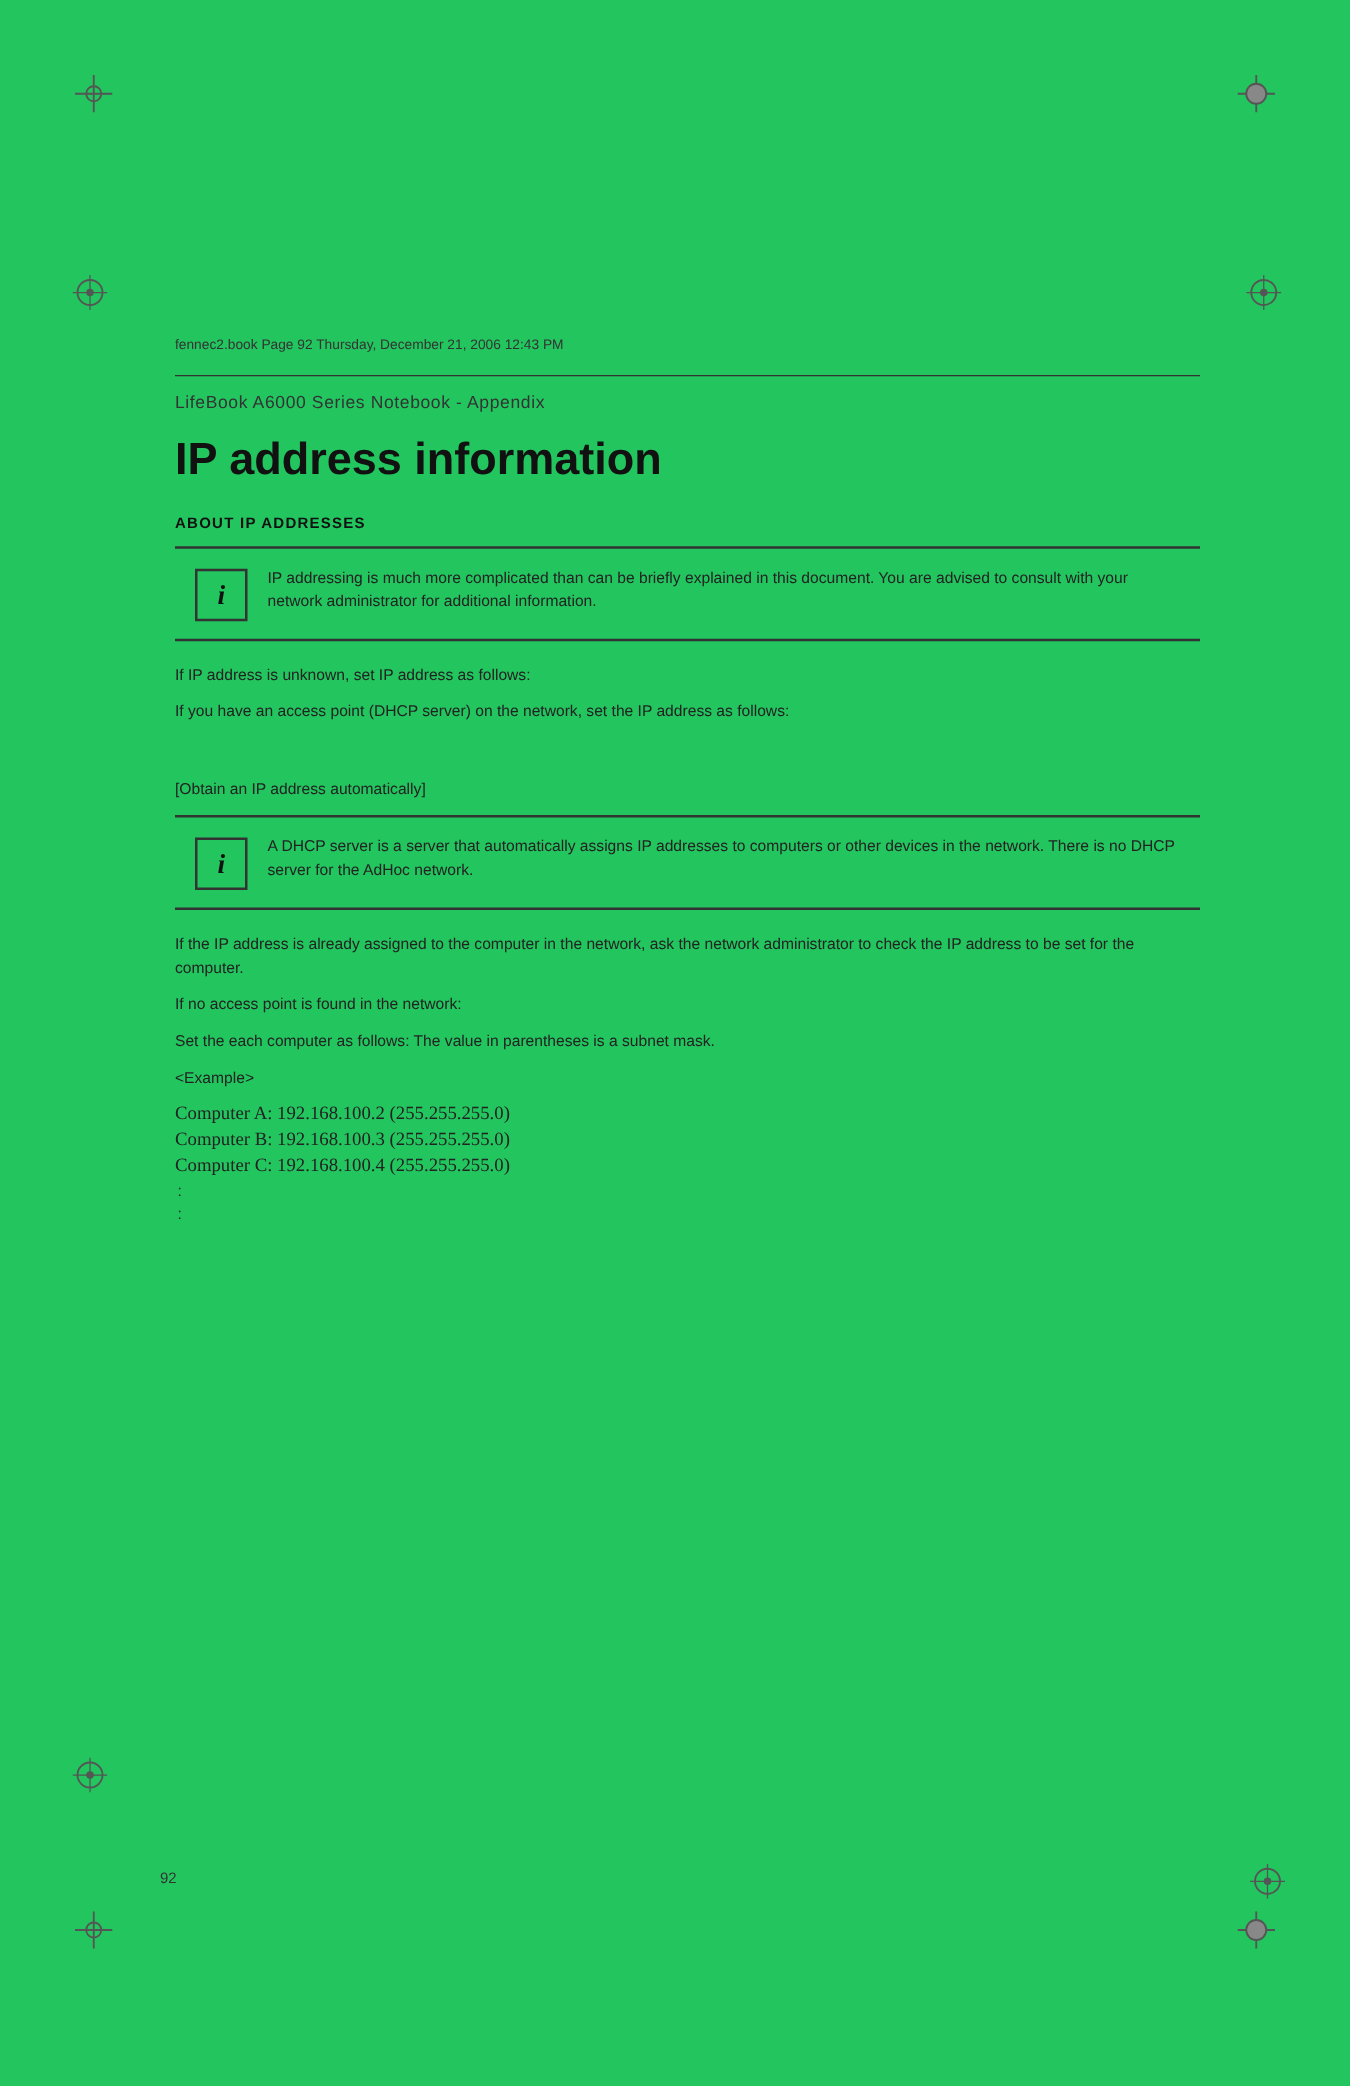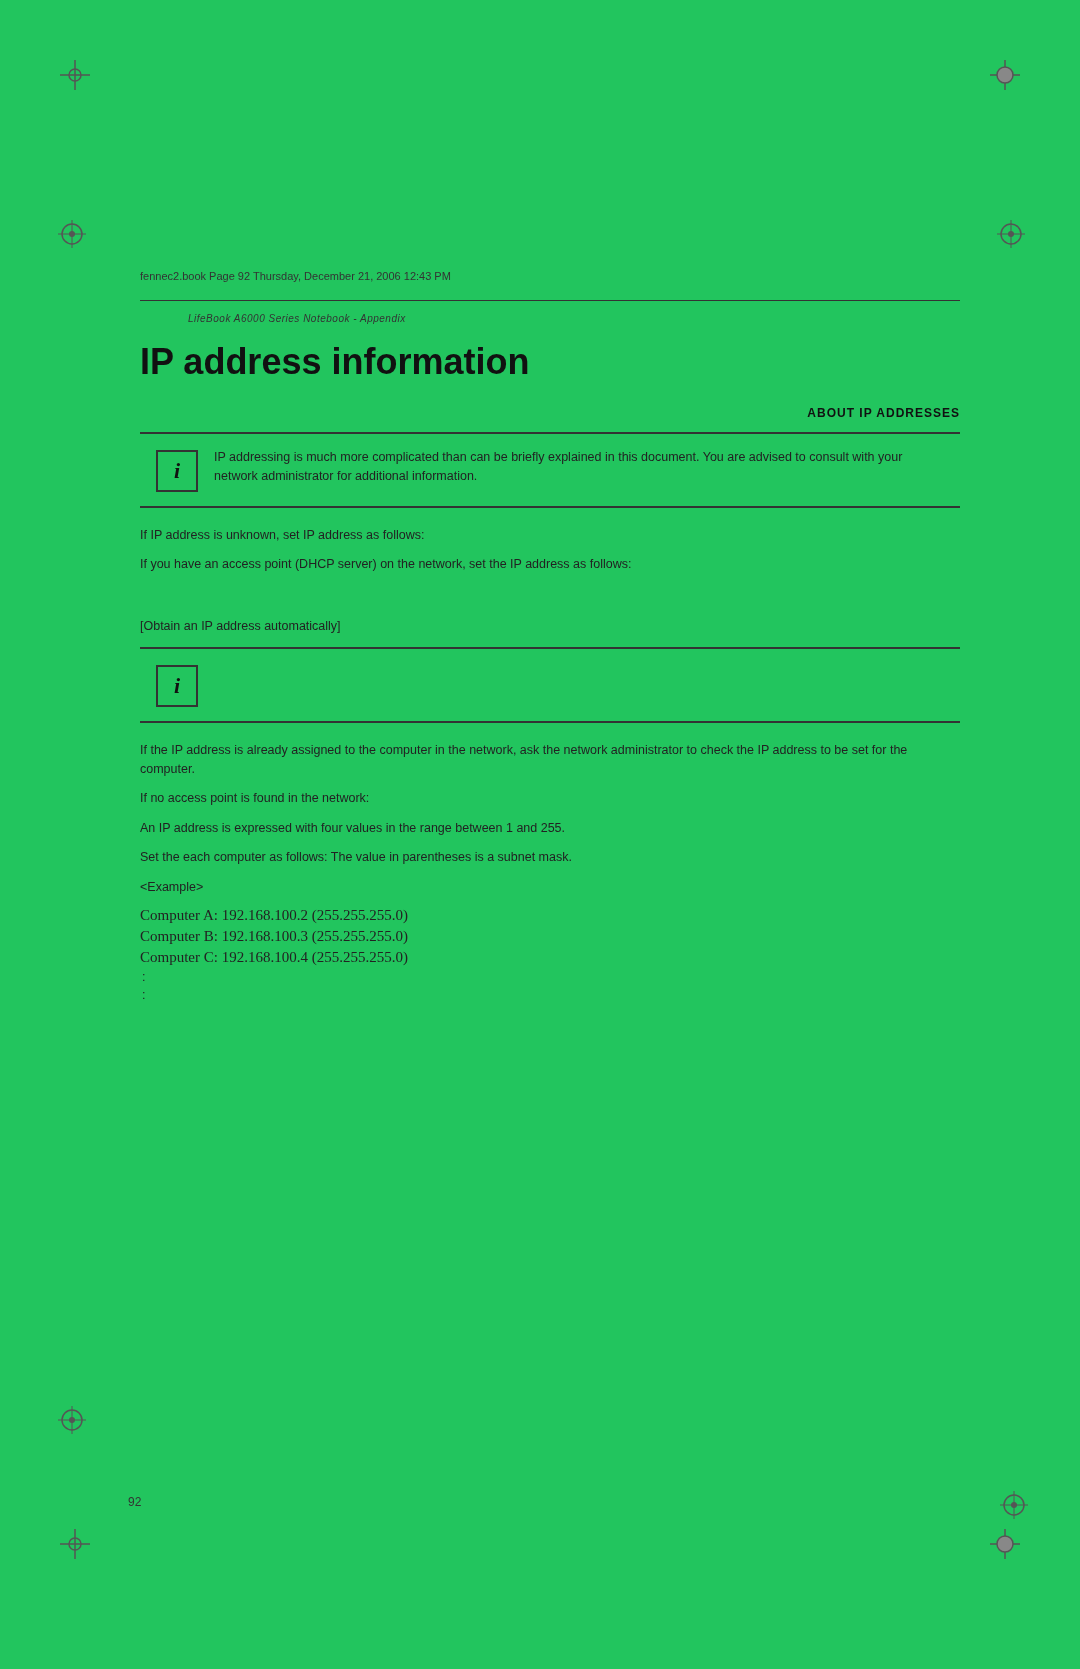--- a/index.html
+++ b/index.html
@@ -69,27 +69,25 @@
 
     
     .top-rule {
       border: none;
       border-top: 1px solid #333;
       margin-bottom: 12px;
     }
 
     
     .breadcrumb {
-      font-size: 10px;
-      font-style: italic;
+      font-size: 14px;
       color: #333;
       letter-spacing: 0.5px;
       margin-bottom: 18px;
       font-family: Arial, sans-serif;
-      margin-left: 48px;
     }
 
     
     .page-title {
       font-size: 36px;
       font-weight: bold;
       color: #111;
       margin-bottom: 24px;
       font-family: Arial, sans-serif;
       line-height: 1.1;
@@ -97,21 +95,20 @@
 
     
     .section-heading {
       font-size: 12px;
       font-weight: bold;
       color: #111;
       letter-spacing: 1px;
       text-transform: uppercase;
       margin-bottom: 12px;
       font-family: Arial, sans-serif;
-      text-align: right;
     }
 
     
     .info-box {
       border-top: 2px solid #333;
       border-bottom: 2px solid #333;
       padding: 14px 16px;
       display: flex;
       align-items: flex-start;
       gap: 16px;
@@ -286,25 +283,25 @@
     </div>
 
     <p class="body-para">If IP address is unknown, set IP address as follows:</p>
     <p class="body-para">If you have an access point (DHCP server) on the network, set the IP address as follows:</p>
     <p class="body-para bracket">[Obtain an IP address automatically]</p>
 
     <div class="info-box">
       <div class="info-icon">
         <span>i</span>
       </div>
+      <div class="info-text">A DHCP server is a server that automatically assigns IP addresses to computers or other devices in the network. There is no DHCP server for the AdHoc network.</div>
     </div>
 
     <p class="body-para">If the IP address is already assigned to the computer in the network, ask the network administrator to check the IP address to be set for the computer.</p>
     <p class="body-para">If no access point is found in the network:</p>
-    <p class="body-para">An IP address is expressed with four values in the range between 1 and 255.</p>
     <p class="body-para">Set the each computer as follows: The value in parentheses is a subnet mask.</p>
 
     <p class="body-para">&lt;Example&gt;</p>
 
     <div>
       <p class="example-label">Computer A: 192.168.100.2 (255.255.255.0)</p>
       <p class="example-label">Computer B: 192.168.100.3 (255.255.255.0)</p>
       <p class="example-label">Computer C: 192.168.100.4 (255.255.255.0)</p>
     </div>
 

